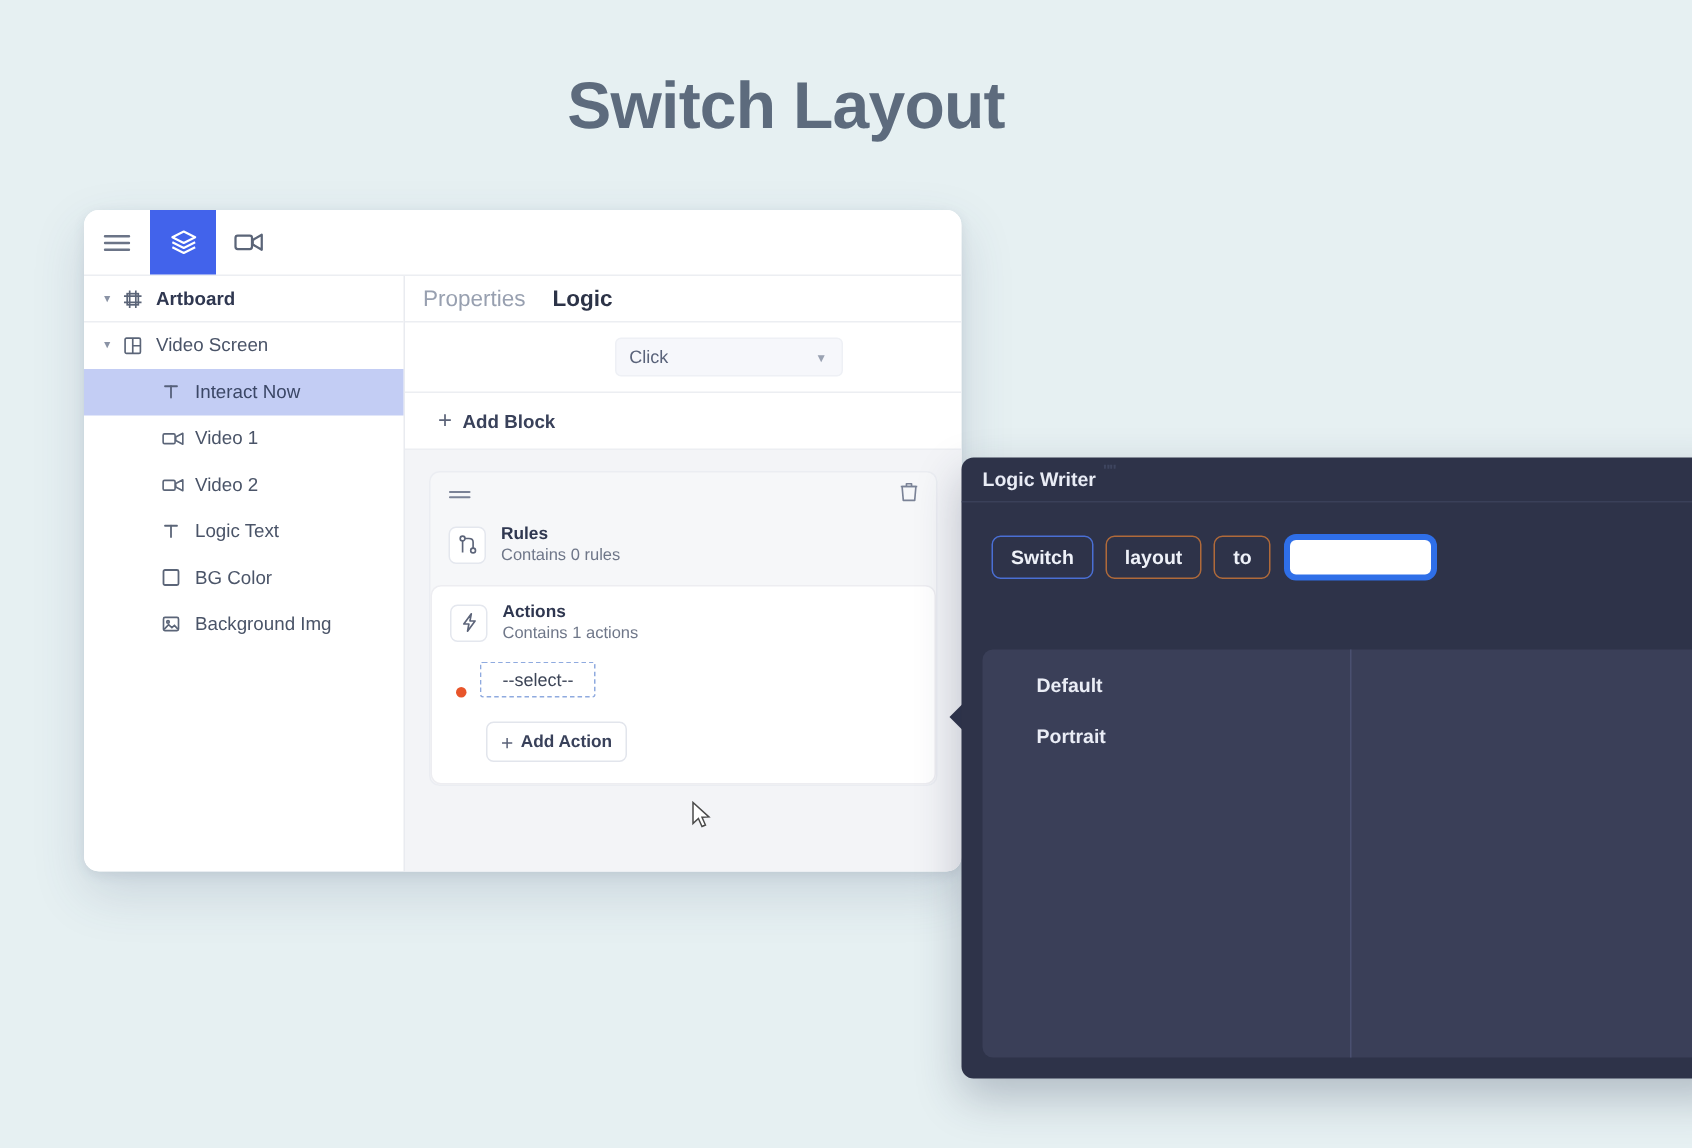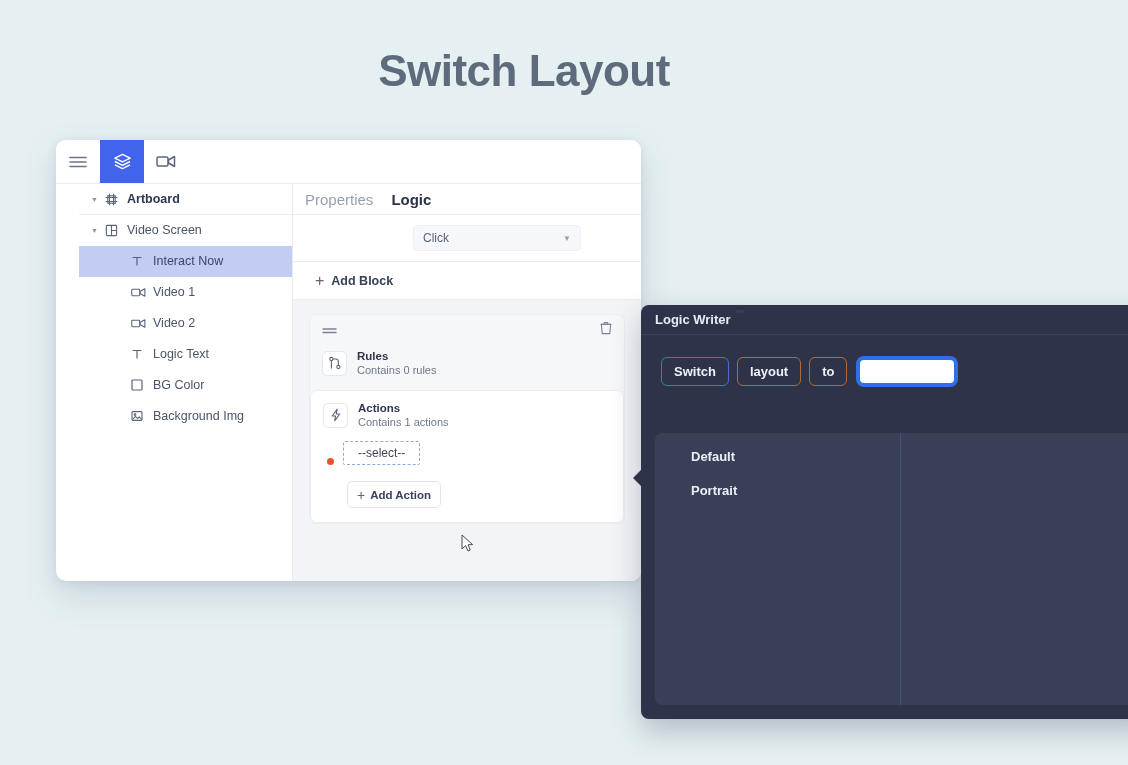--- a/index.html
+++ b/index.html
@@ -35,21 +35,21 @@
     border-bottom: 1px solid #eceef2;
     background: #fff;
   }
   .tb-btn {
     width: 44px; display: flex; align-items: center; justify-content: center;
     cursor: pointer;
   }
   .tb-btn.active { background: #4263eb; }
   .tb-btn svg { display: block; }
 
-  .app-body { flex: 1 1 auto; display: flex; min-height: 0; padding-left: 23px; }
+  .app-body { flex: 1 1 auto; display: flex; min-height: 0; }
 
   
   .layers {
     width: 214px; flex: 0 0 214px;
     border-right: 1px solid #e9ebf0;
     background: #fff;
   }
   .layer-row {
     display: flex; align-items: center;
     height: 31px; padding-left: 12px;
@@ -84,21 +84,21 @@
   .tab { color: #98a0b0; cursor: pointer; }
   .tab.active { color: #2c3347; font-weight: bold; }
 
   .trigger-row {
     height: 47px; flex: 0 0 47px;
     display: flex; align-items: center; justify-content: center;
     border-bottom: 1px solid #eceef2;
     padding-left: 60px;
   }
   .select-click {
-    width: 168px; height: 26px;
+    width: 152px; height: 26px;
     background: #f6f7fb; border: 1px solid #eef0f5; border-radius: 4px;
     display: flex; align-items: center; justify-content: space-between;
     padding: 0 9px; font-size: 12px; color: #5a637a; cursor: pointer;
   }
   .caret-dn { font-size: 8px; color: #9aa2b2; }
 
   .addblock-row {
     height: 38px; flex: 0 0 38px;
     display: flex; align-items: center; gap: 7px;
     padding-left: 22px;

